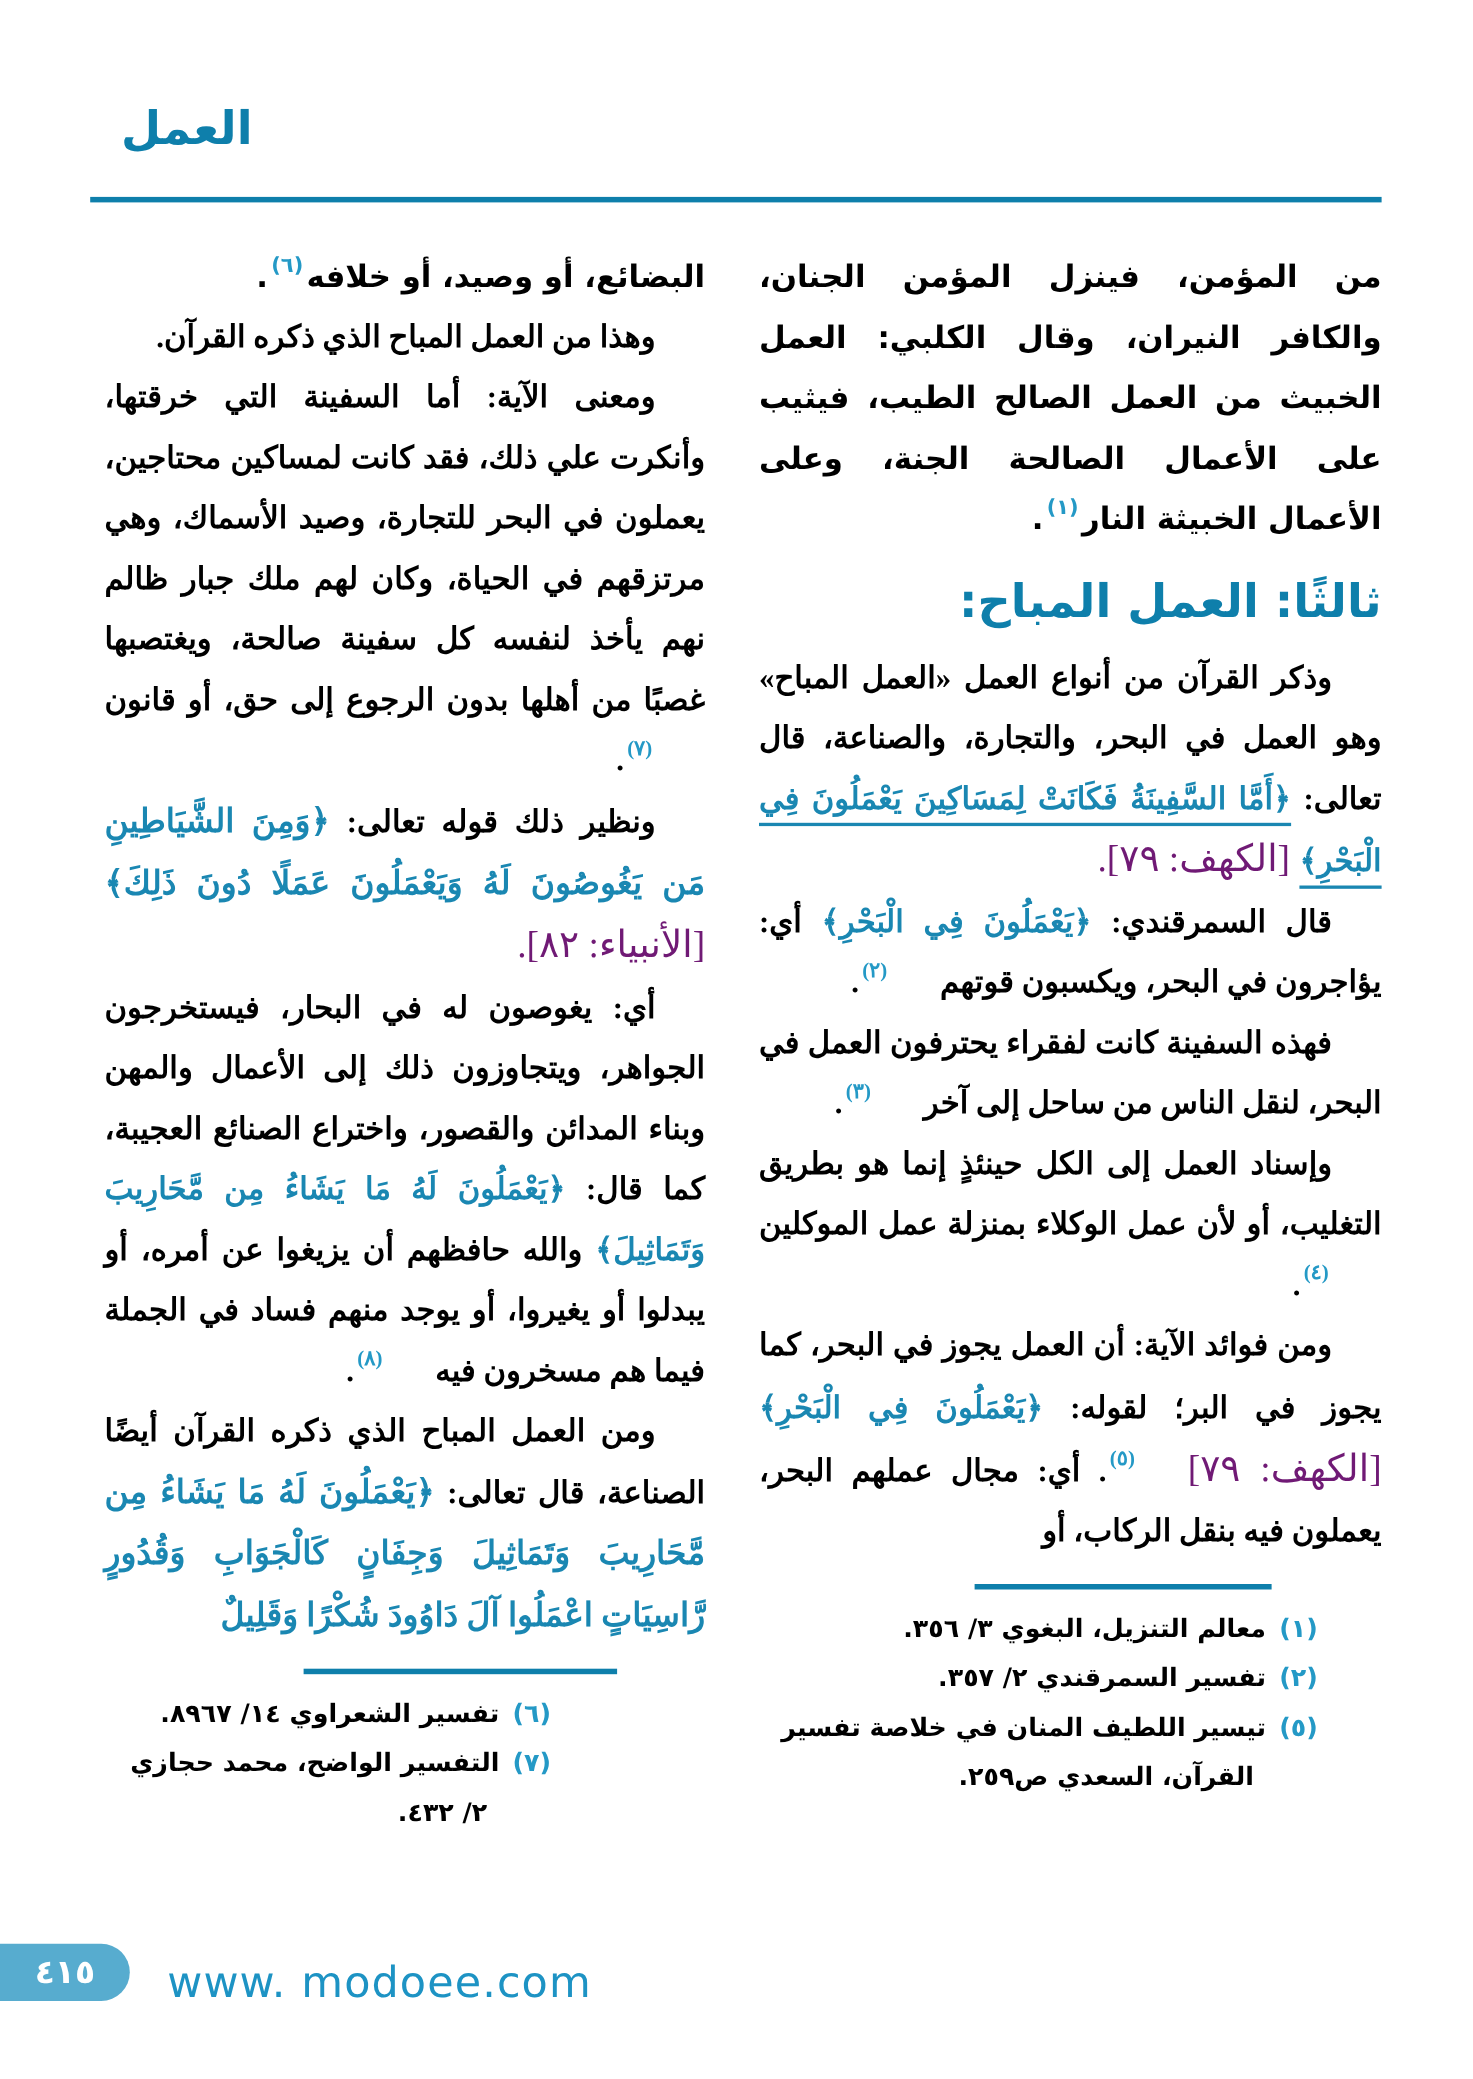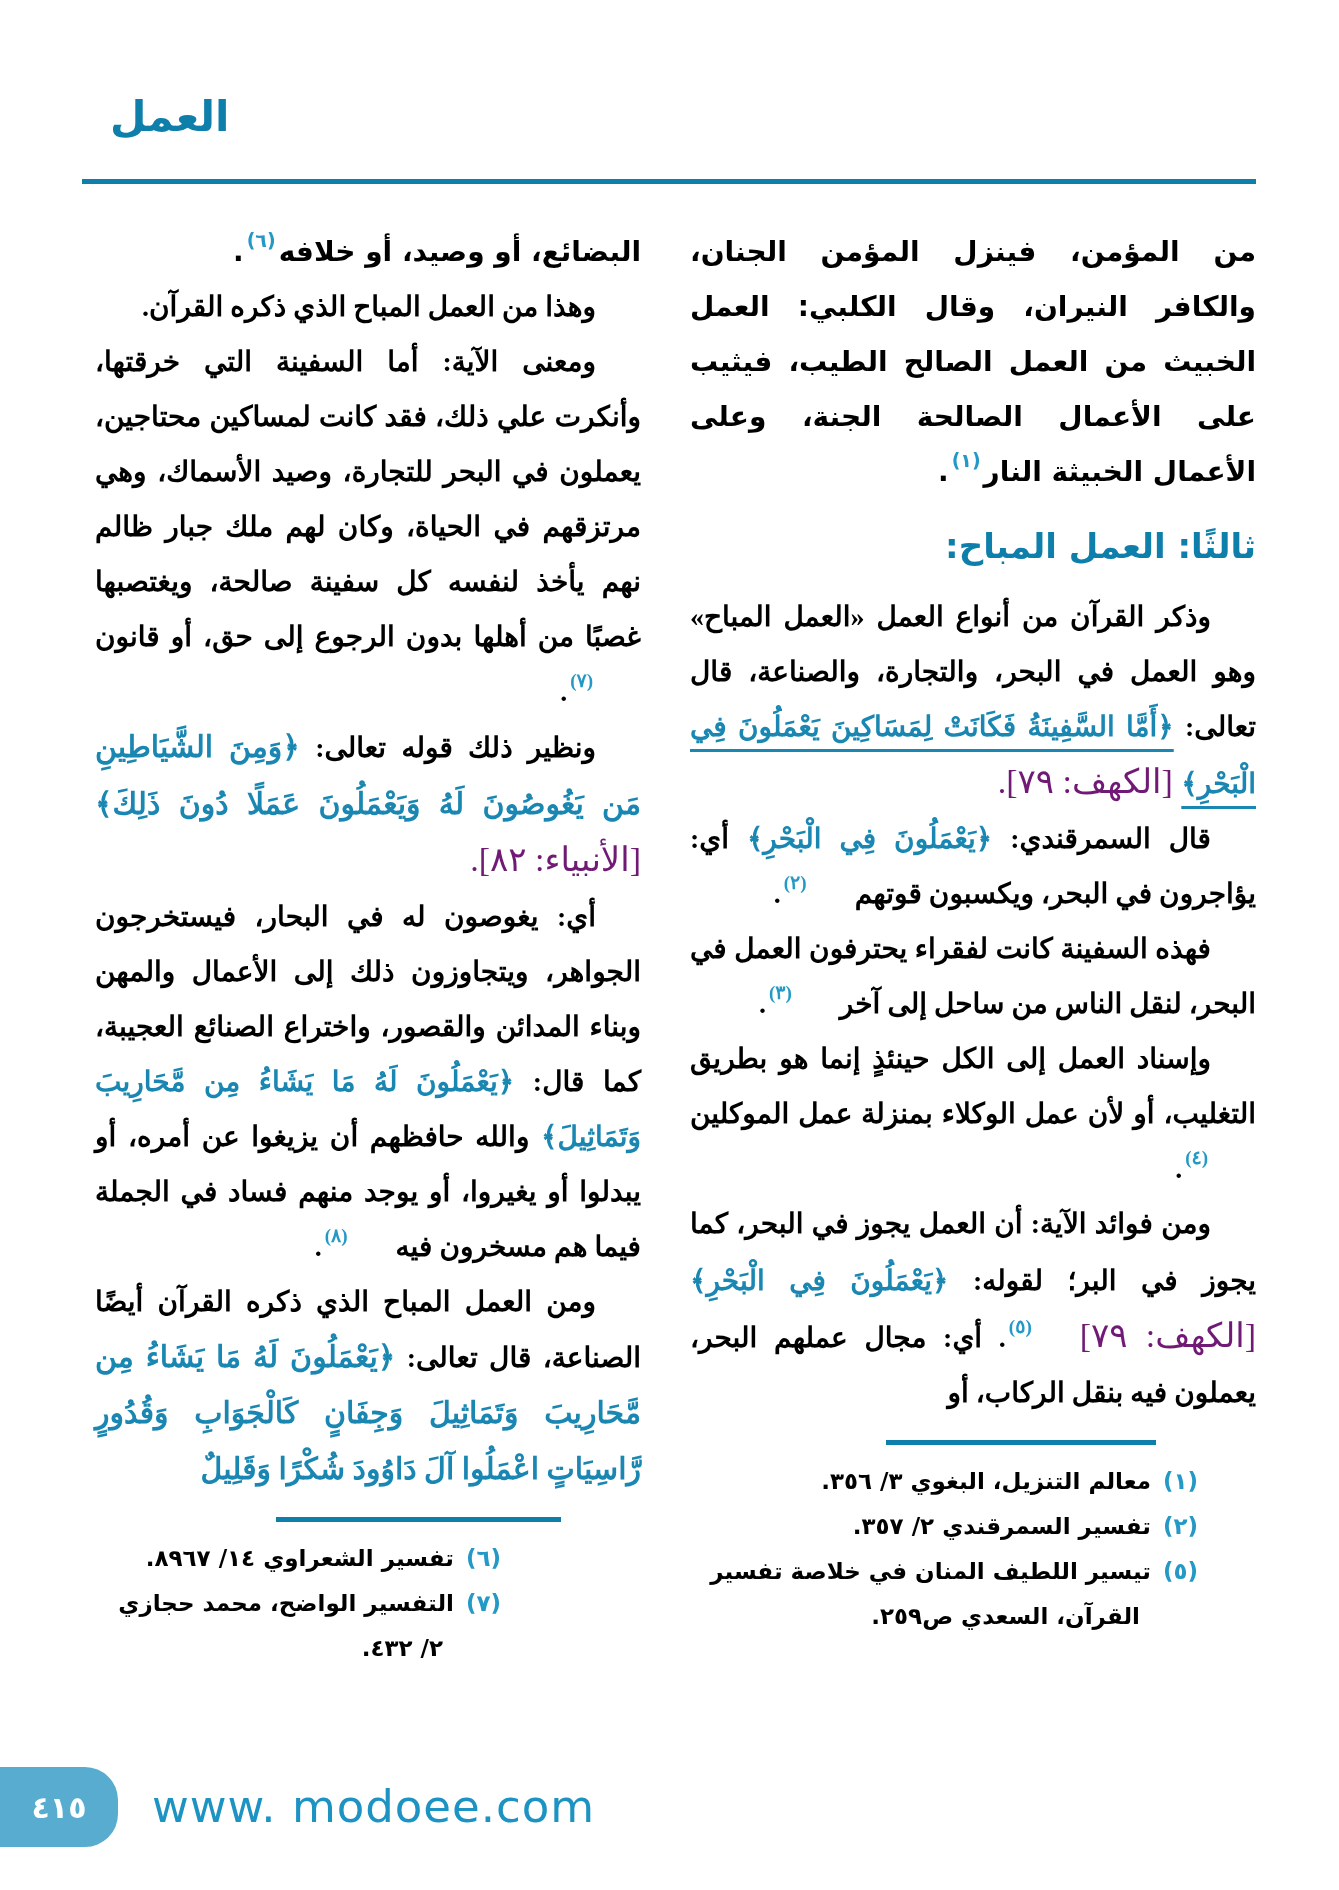--- a/index.html
+++ b/index.html
@@ -17,21 +17,21 @@
     position:absolute; top:224px; direction:rtl; text-align:justify;
     font-weight:bold; font-size:28px; line-height:55px;
   }
   .col-right { left:690px; width:566px; }
   .col-left  { left:95px;  width:546px; }
 
   p.para { margin:0; }
   p.para.indent { text-indent:45px;font-family:Liberation Serif, serif; }
 
   h2.section-heading {
-    margin:20px 0 15px 0; color:var(--accent); font-size:34px; line-height:55px; font-weight:bold;
+    margin:20px 0 15px 0; color:var(--accent); font-size:42px; line-height:55px; font-weight:bold;
   }
 
   .verse { color:var(--verse); font-weight:bold; }
   .verse-big { font-size:30px; }
   .verse-u { text-decoration:underline; text-decoration-color:var(--verse); text-decoration-thickness:3px; text-underline-offset:13px; }
 
   .ref {
     color:var(--ref); font-size:19px; font-weight:bold;
     position:relative; top:-14px; margin:0 3px; display:inline-block; line-height:0;
   }
@@ -42,28 +42,28 @@
   .col-left  .fn-sep { width:285px; margin-right:80px;  }
 
   .footnotes { font-size:23px; line-height:45px; font-weight:bold; }
   .col-right .footnotes { padding-right:58px; }
   .col-left  .footnotes { padding-right:140px; }
   .fn { padding-right:58px; text-indent:-58px; text-align:right; }
   .fn-num { color:var(--ref); margin-left:12px; }
   .fn-text { color:#000; }
 
   .page-pill {
-    position:absolute; left:0; top:1767px; width:118px; height:80px;
+    position:absolute; left:0; top:1767px; width:118px; height:52px;
     background:var(--pill); border-radius:0 33px 33px 0;
     display:flex; align-items:center; justify-content:center;
   }
   .page-num { color:#ffffff; font-size:30px; font-weight:bold; }
   .site-link {
     position:absolute; left:152px; top:1780px; direction:ltr;
-    color:var(--site); font-size:45px; letter-spacing:1px;
+    color:var(--site); font-size:39px; letter-spacing:1px;
   }
 </style>
 </head>
 <body>
 
 <div class="page">
   <div class="running-head">العمل</div>
   <div class="header-rule"></div>
 
   <div class="col col-right">

